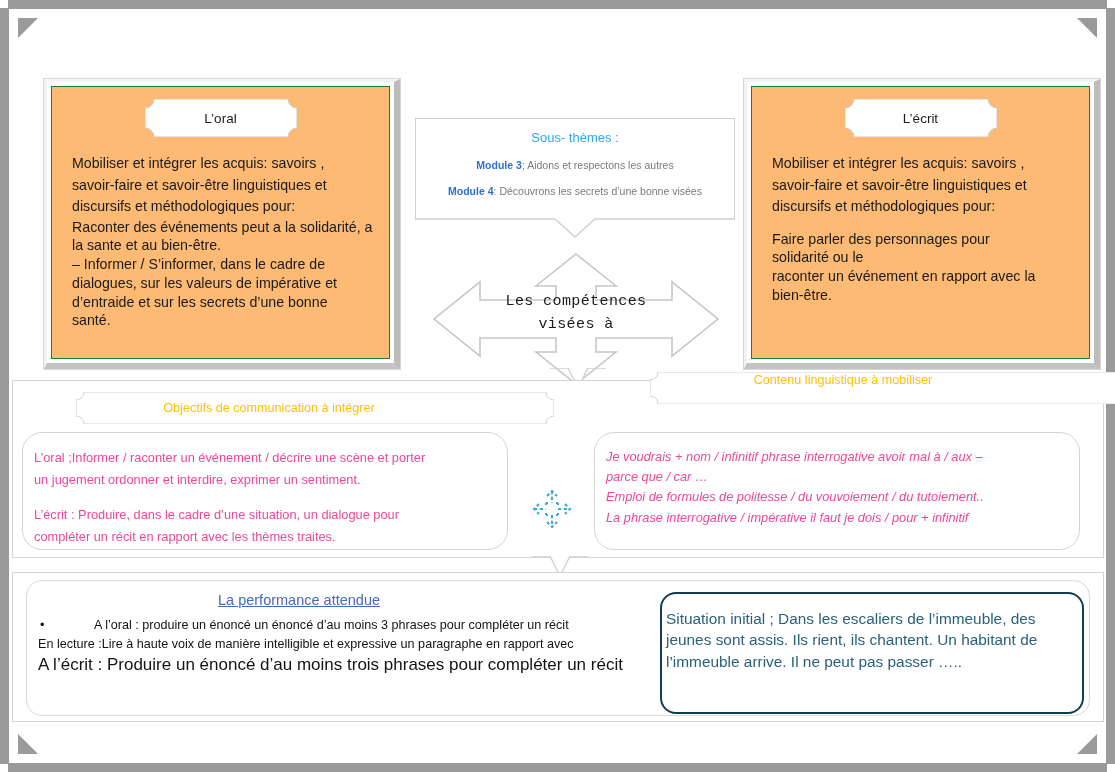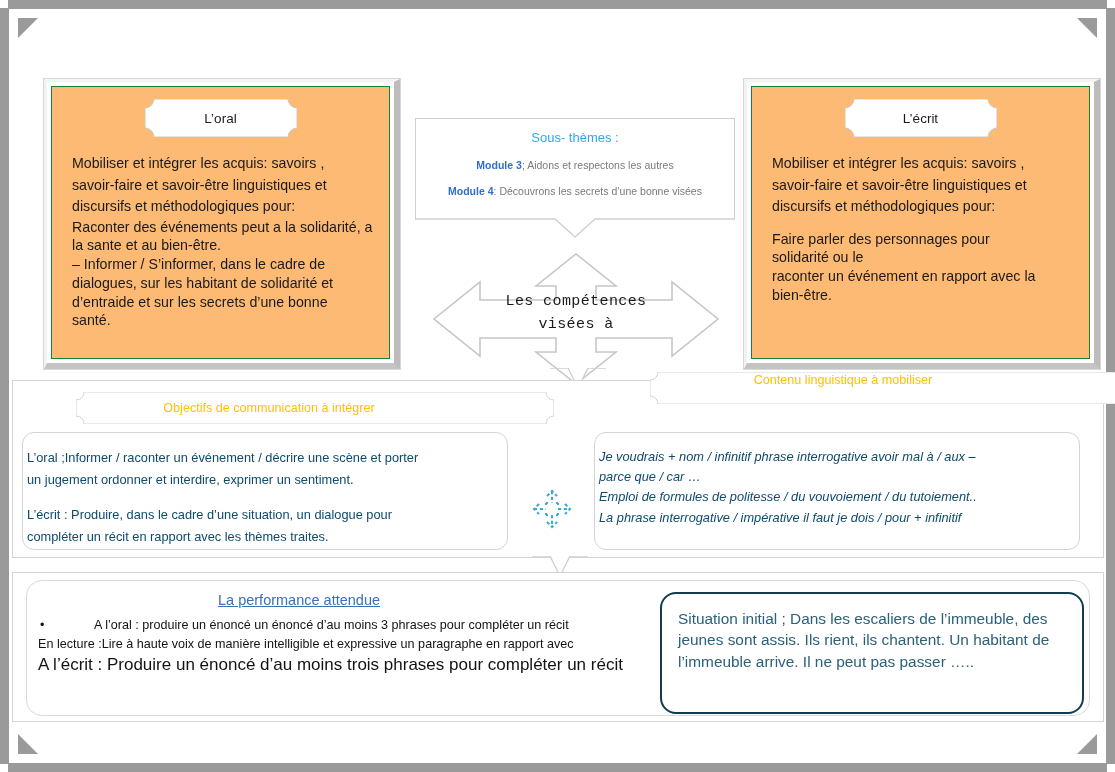--- a/index.html
+++ b/index.html
@@ -114,25 +114,25 @@
   }
   .hdr-plaque-wrap { position: absolute; padding-left: 46px; }
   .hdr-label {
     position: absolute; inset: 0;
     display: flex; align-items: center; justify-content: center;
     font-size: 12.6px; color: #FFC000;
   }
   .content-card {
     position: absolute;
     border: 1px solid #d4d4d4;
-    border-radius: 12px;
-    background: #ffffff;
-    padding: 14px 14px 10px 4px;
+    border-radius: 20px;
+    background: #ffffff;
+    padding: 14px 14px 10px 11px;
     font-size: 12.8px;
-    color: #0c4a6e;
+    color: #ec4899;
     line-height: 1.75;
   }
   .content-card p { margin: 0; }
   .content-card .gap { height: 12px; }
   .card-left  { left: 22px;  top: 432px; width: 486px; height: 118px; }
   .card-right { left: 594px; top: 432px; width: 486px; height: 118px; }
 
   .move-icon {
     position: absolute;
     left: 528px; top: 485px; width: 48px; height: 48px;
@@ -173,21 +173,21 @@
   .perf-l1 .bullet { display: inline-block; width: 54px; }
   .perf-l2 { left: 38px; top: 637px; width: 645px; font-size: 12.6px; }
   .perf-l3 { left: 38px; top: 655px; width: 645px; font-size: 17px; }
 
   .situation-box {
     position: absolute;
     left: 660px; top: 592px; width: 424px; height: 122px;
     border: 2px solid #143c50;
     border-radius: 16px;
     background: #ffffff;
-    padding: 14px 16px;
+    padding: 14px 4px;
     font-size: 15.4px;
     line-height: 1.38;
     color: #2a6079;
   }
 </style>
 </head>
 <body>
 
 <div class="frame-bar frame-top"></div>
 <div class="frame-bar frame-bottom"></div>
@@ -209,21 +209,21 @@
     </div>
 
     <div class="box-body" style="top:66px;">
       <p>Mobiliser et intégrer les acquis: savoirs ,</p>
       <p>savoir-faire et savoir-être linguistiques et</p>
       <p>discursifs et méthodologiques pour:</p>
       <div class="tight">
         <p>Raconter des événements peut a la solidarité, a</p>
         <p>la sante et au bien-être.</p>
         <p>– Informer / S’informer, dans le cadre de</p>
-        <p>dialogues, sur les habitant de solidarité et</p>
+        <p>dialogues, sur les valeurs de impérative et</p>
         <p>d’entraide et sur les secrets d’une bonne</p>
         <p>santé.</p>
       </div>
     </div>
 
   </div>
 </div>
 
 <div class="bevel-box ecrit-box">
   <div class="bevel-inner">

